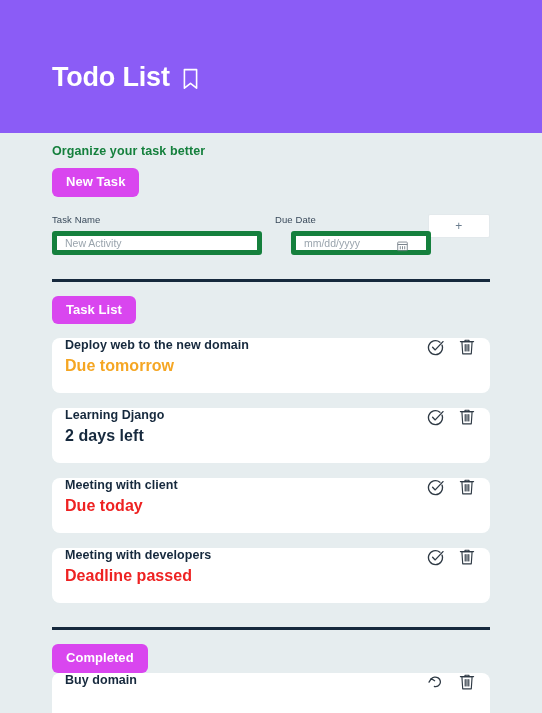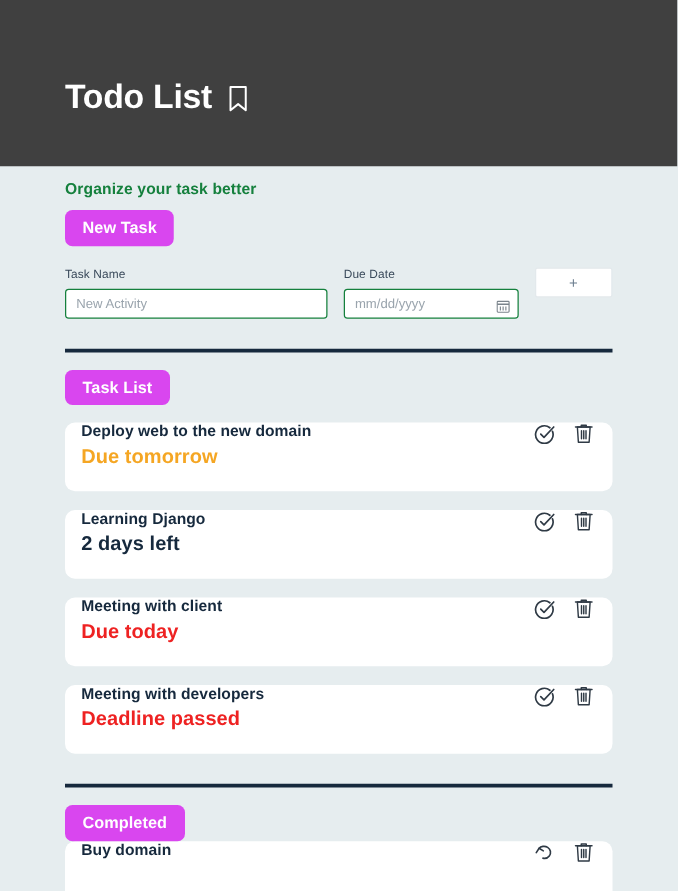--- a/index.html
+++ b/index.html
@@ -12,21 +12,21 @@
 
   body {
     font-family: "Liberation Sans", sans-serif;
     background: #e6edef;
     color: #16293d;
     -webkit-font-smoothing: antialiased;
   }
 
   
   .app-header {
-    background: #404040;
+    background: #8b5cf6;
     height: 133px;
     position: relative;
   }
   .app-title-wrap {
     position: absolute;
     left: 52px;
     top: 64px;
     display: flex;
     align-items: center;
     gap: 12px;
@@ -88,34 +88,34 @@
 
   .field-label {
     font-size: 9.5px;
     color: #3a4a5b;
     margin-bottom: 6px;
     letter-spacing: 0.1px;
   }
 
   .text-input {
     height: 24px;
-    border: 1px solid #15803d;
+    border: 5px solid #15803d;
     border-radius: 3px;
     background: #ffffff;
     font-family: "Liberation Sans", sans-serif;
     font-size: 10.5px;
     color: #2d3b4a;
     padding: 0 8px;
     outline: none;
     width: 100%;
   }
   .text-input::placeholder { color: #9aa4ad; }
 
   .date-wrap { position: relative; }
-  .date-wrap .text-input { padding-right: 26px; }
+  .date-wrap .text-input { padding-right: 26px; margin-left: 16px; }
   .cal-icon {
     position: absolute;
     right: 7px;
     top: 50%;
     transform: translateY(-50%);
     width: 11px;
     height: 11px;
     pointer-events: none;
   }
 

